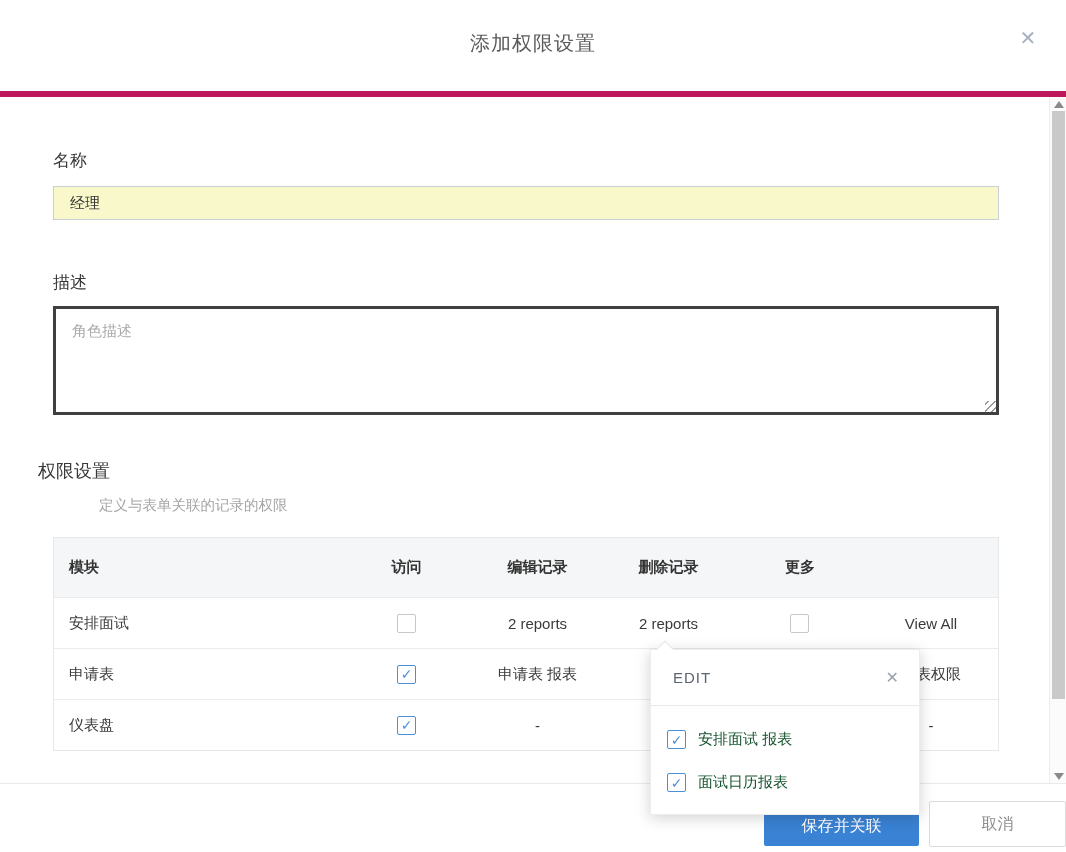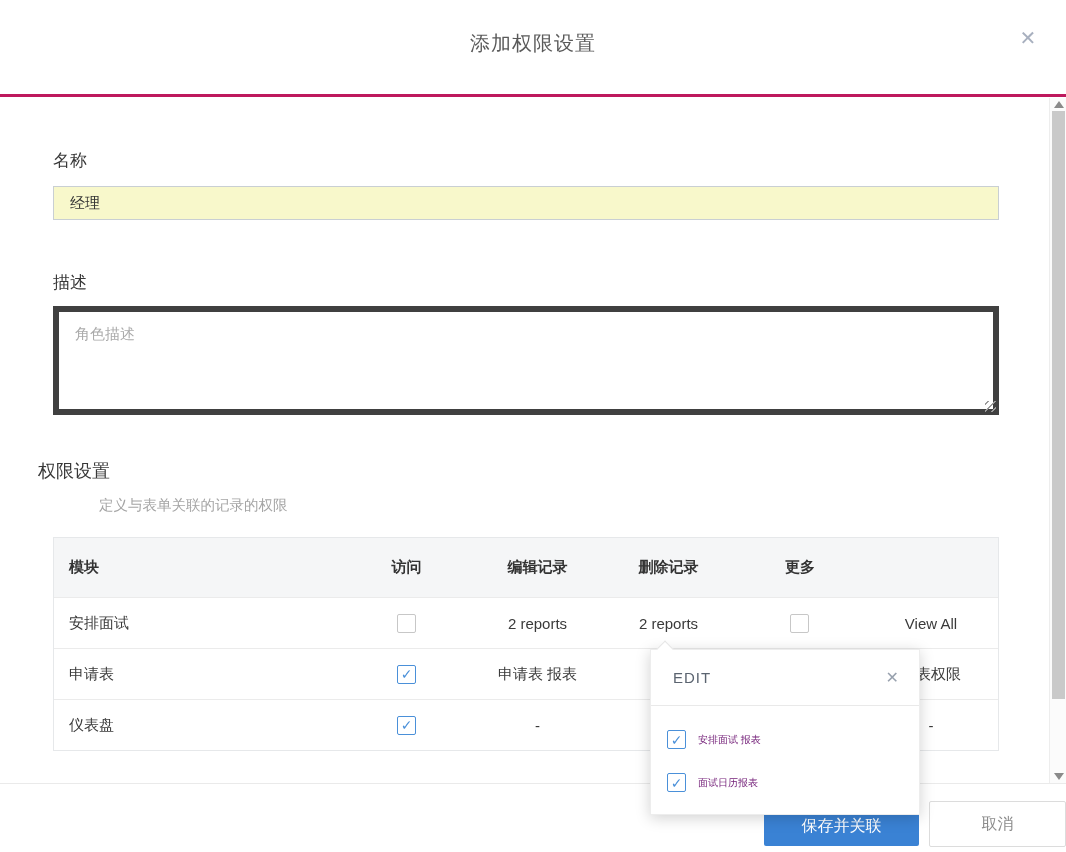--- a/index.html
+++ b/index.html
@@ -1,36 +1,36 @@
 <!DOCTYPE html>
 <html style="--accent: #3a82d4; --cb-blue: #4a90d9; --yellow: #f8f8cb;"><head>
 <meta charset="utf-8">
 <style>
   * { margin:0; padding:0; box-sizing:border-box; }
   html,body { width:1066px; height:852px; background:#fff; overflow:hidden;
               font-family:"Liberation Sans", sans-serif; position:relative; }
 
   
   .modal-header { position:absolute; left:0; top:0; width:1066px; height:97px;
-                  background:#fff; border-bottom:3px solid #be185d; }
+                  background:#fff; border-bottom:6px solid #be185d; }
   .modal-title  { position:absolute; left:0; right:0; top:30px; text-align:center;
                   font-size:20px; color:#5a5a5a; letter-spacing:1px; }
   .modal-close  { position:absolute; right:24px; top:24px; font-size:20px; color:#a8b0bf;
                   cursor:pointer; width:28px; height:28px; text-align:center; line-height:28px; font-weight:300; }
 
   
   .field-label   { position:absolute; left:53px; font-size:17px; color:#383838; }
   .lbl-name      { top:149px; }
   .lbl-desc      { top:271px; }
   .input-name    { position:absolute; left:53px; top:186px; width:946px; height:32px;
                    background:var(--yellow); border:1px solid #c9cfd3; outline:none;
                    padding:16px 16px; font-size:15px; color:#333;
                    font-family:Liberation Sans, sans-serif; }
   .textarea-desc { position:absolute; left:53px; top:306px; width:946px; height:109px;
-                   border:6px solid #404040; resize:none; outline:none; background:#fff;
+                   border:3px solid #404040; resize:none; outline:none; background:#fff;
                    padding:13px 16px; font-size:15px; color:#333;
                    font-family:"Liberation Sans", sans-serif; }
   .textarea-desc::placeholder { color:#aaa; }
   .resize-grip   { position:absolute; left:985px; top:401px; width:11px; height:11px;
                    background:repeating-linear-gradient(135deg, transparent 0 2px, #9a9a9a 2px 3px, transparent 3px 5px); }
 
   .perm-heading  { position:absolute; left:38px; top:459px; font-size:18px; color:#383838; }
   .perm-subtitle { position:absolute; left:53px; top:496px; font-size:14.5px; color:#a5a5a5;margin-left:46px; }
 
   
@@ -65,21 +65,21 @@
                 background:#fff; border:1px solid #ededed; box-shadow:0 3px 14px rgba(0,0,0,0.18);
                 z-index:20; }
   .popup-arrow { position:absolute; left:8px; top:-7px; width:12px; height:12px; background:#fff;
                  border-left:1px solid #e5e5e5; border-top:1px solid #e5e5e5; transform:rotate(45deg); }
   .popup-header { height:56px; border-bottom:1px solid #e9e9e9; display:flex;
                   align-items:center; padding:0 20px 0 22px; }
   .popup-title  { font-size:15px; color:#5b6470; letter-spacing:1px; flex:1; }
   .popup-close  { font-size:16px; color:#98a1ae; cursor:pointer; font-weight:300; }
   .popup-item   { display:flex; align-items:center; padding-left:16px; margin-top:24px; }
   .popup-item .cb { flex:none; }
-  .popup-item-label { margin-left:12px; font-size:10px; color:#701a75; }
+  .popup-item-label { margin-left:12px; font-size:15px; color:#14532d; }
 
   
   .scrollbar { position:absolute; left:1049px; top:98px; width:17px; height:685px;
                background:#fbfbfb; border-left:1px solid #ededed; z-index:30; }
   .scroll-thumb { position:absolute; left:2px; top:13px; width:13px; height:588px; background:#c9c9c9; }
   .scroll-up   { position:absolute; left:4px; top:3px; width:0; height:0;
                  border-left:5px solid transparent; border-right:5px solid transparent;
                  border-bottom:7px solid #8a8a8a; }
   .scroll-down { position:absolute; left:4px; bottom:3px; width:0; height:0;
                  border-left:5px solid transparent; border-right:5px solid transparent;

